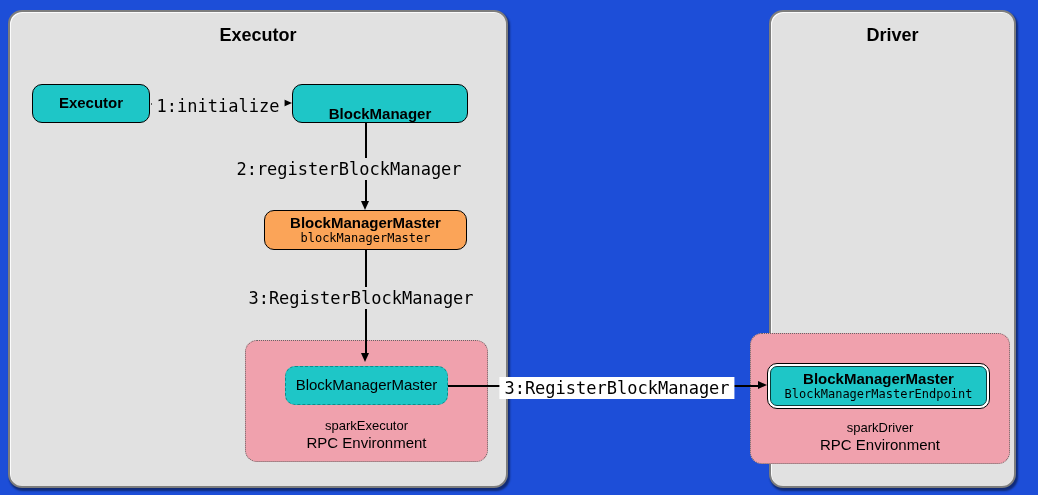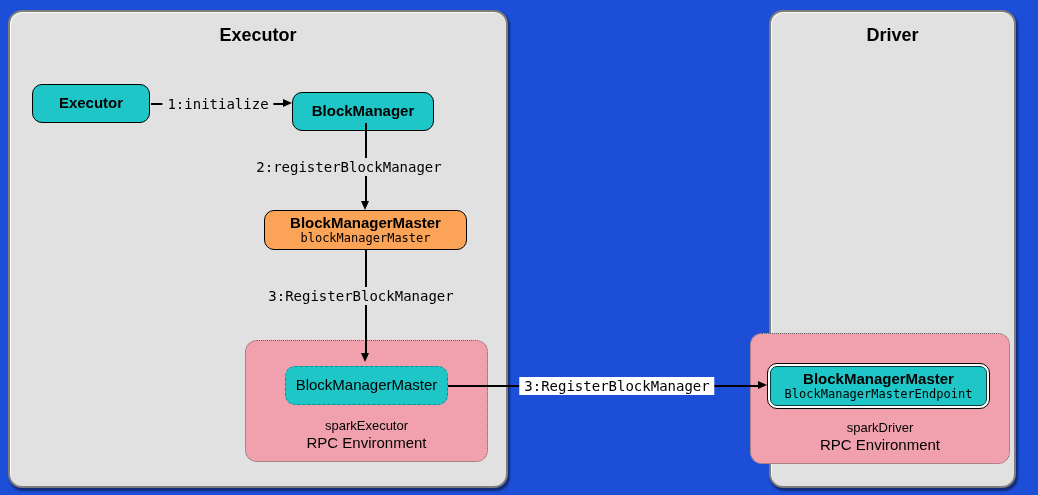--- a/index.html
+++ b/index.html
@@ -120,21 +120,21 @@
     position: absolute; z-index: 5;
     width: 0; height: 0;
     border-top: 9px solid #000;
     border-left: 4.5px solid transparent;
     border-right: 4.5px solid transparent;
   }
   .edge-label {
     position: absolute;
     z-index: 6;
     font-family: "DejaVu Sans Mono", monospace;
-    font-size: 14px;
+    font-size: 17px;
     color: #000;
     padding: 1px 5px;
     white-space: nowrap;
     transform: translateX(-50%);
   }
   .edge-label.on-gray  { background: var(--container_gray); }
   .edge-label.on-white { background: #ffffff; }
 </style>
 </head>
 <body>
@@ -160,21 +160,21 @@
     <div class="env-caption">
       <div class="env-name">sparkDriver</div>
       <div class="env-type">RPC Environment</div>
     </div>
   </div>
 
   <div class="node teal" style="left:32px; top:84px; width:118px; height:39px;">
     <div class="node-label">Executor</div>
   </div>
 
-  <div class="node teal" style="left:292px; top:92px; width:142px; height:39px;">
+  <div class="node teal" style="left:292px; top:84px; width:176px; height:39px;justify-content:flex-end;">
     <div class="node-label">BlockManager</div>
   </div>
 
   <div class="hline" style="left:151px; top:103px; width:133px;"></div>
   <div class="arrow-right" style="left:283px; top:99px;"></div>
   <span class="edge-label on-gray" style="left:218px; top:95px;">1:initialize</span>
 
   <div class="vline" style="left:365px; top:123px; height:82px;"></div>
   <div class="arrow-down" style="left:361px; top:201px;"></div>
   <span class="edge-label on-gray" style="left:349px; top:158px;">2:registerBlockManager</span>

